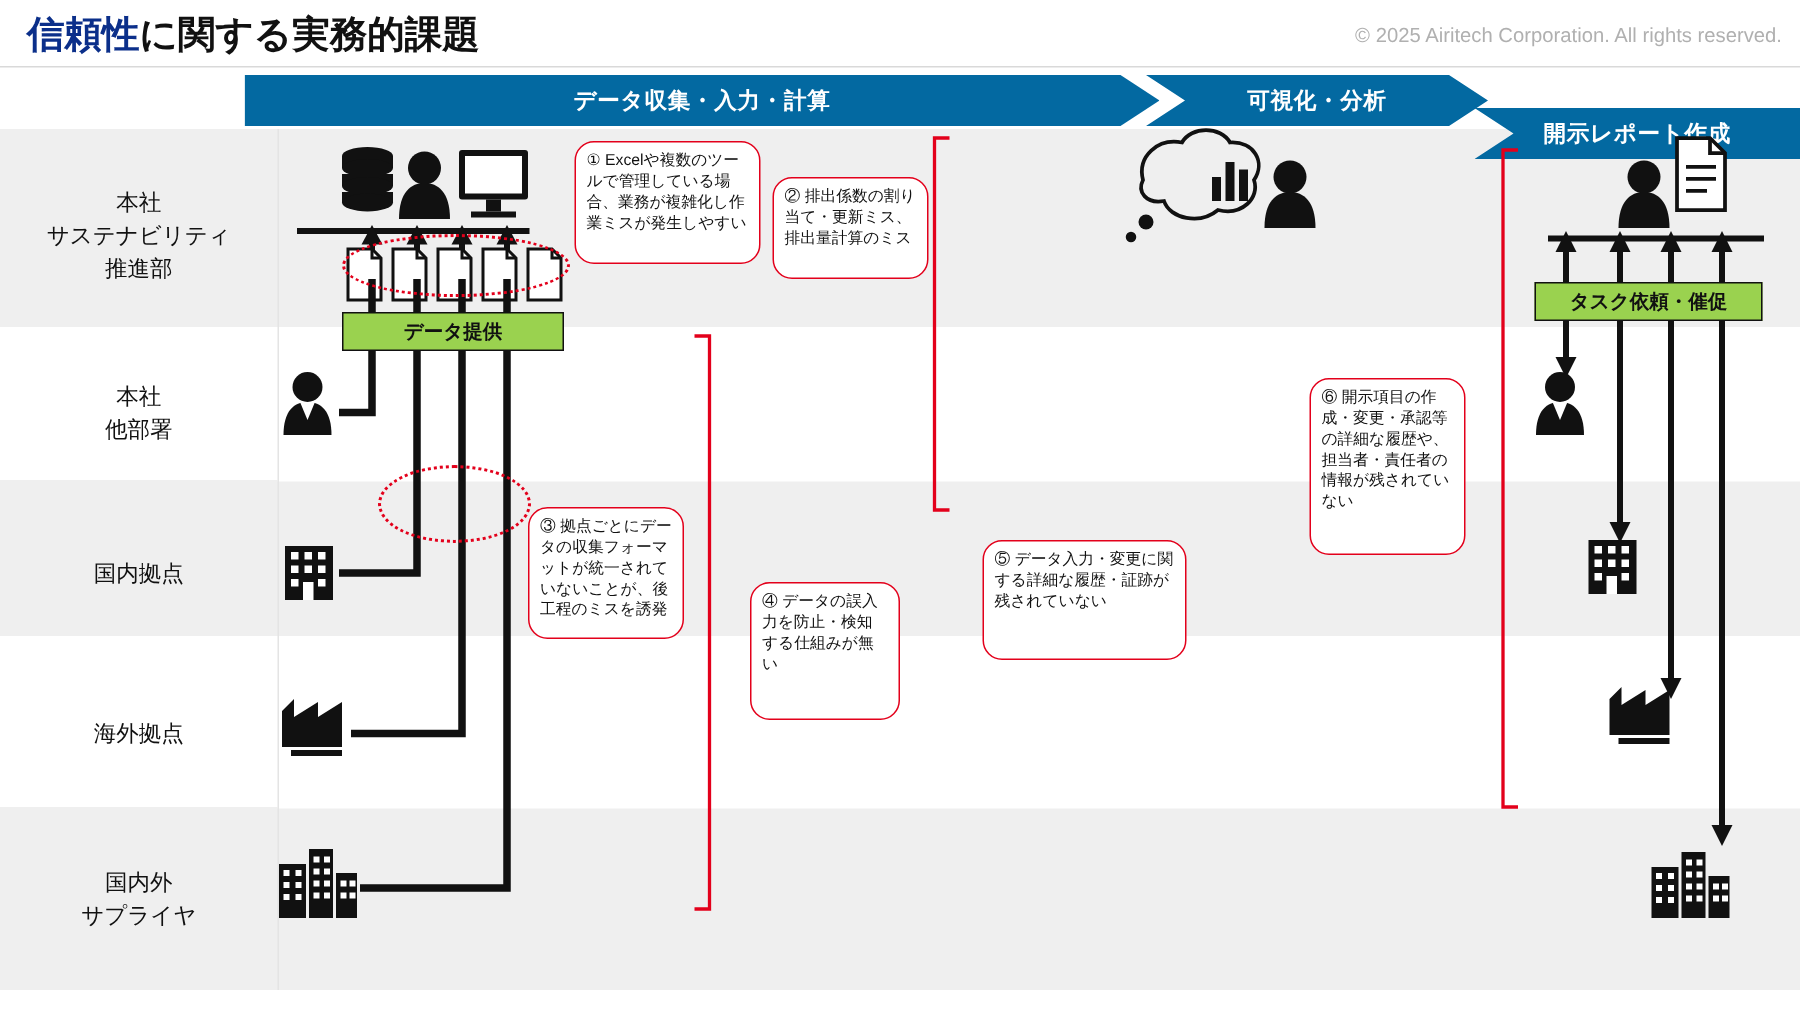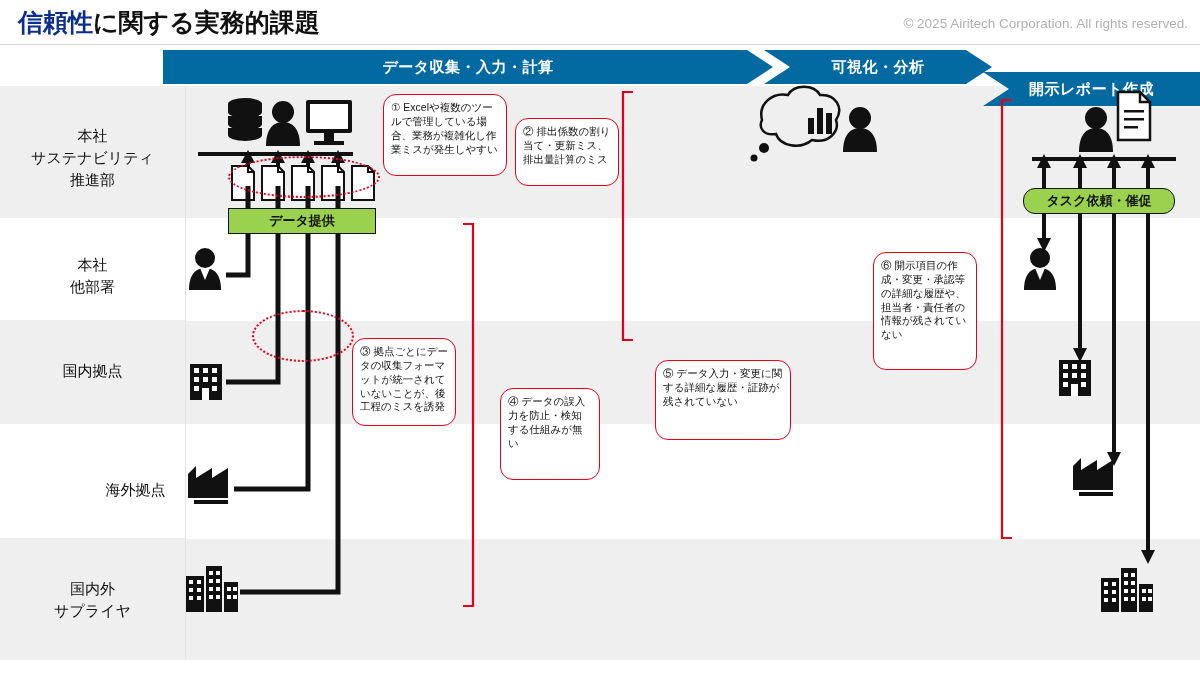--- a/index.html
+++ b/index.html
@@ -173,22 +173,22 @@
   <div class="row-divider" style="top:320px;"></div>
   <div class="row-divider" style="top:424px;"></div>
   <div class="row-divider" style="top:538px;"></div>
   <div class="col-sep"></div>
 
   <div class="row-label" style="top:125px;white-space:pre-line;">本社
 サステナビリティ
 推進部</div>
   <div class="row-label" style="top:254px;white-space:pre-line;">本社
 他部署</div>
-  <div class="row-label" style="top:360px;white-space:pre-line;">国内拠点</div>
-  <div class="row-label" style="top:479px;white-space:pre-line;padding-left:43px;">海外拠点</div>
+  <div class="row-label" style="top:372px;white-space:pre-line;">国内拠点</div>
+  <div class="row-label" style="top:479px;white-space:pre-line;">海外拠点</div>
   <div class="row-label" style="top:578px;white-space:pre-line;text-align:center;">国内外
 サプライヤ</div>
 
   <div class="chev c1">
       <span>データ収集・入力・計算</span>
     </div>
   <div class="chev c2">
       <span>可視化・分析</span>
     </div>
   <div class="chev c3">
@@ -433,21 +433,21 @@
       <path d="M1012,100 H1002 V538 H1012"></path>
     </g>
   </svg>
 
   <div class="dotted-ellipse" style="left:228px;top:156px;width:148px;height:38px;"></div>
   <div class="dotted-ellipse" style="left:252px;top:310px;width:98px;height:48px;"></div>
 
   <div class="green-tag" style="left:228px;top:208px;width:146px;height:24px;">
     <span>データ提供</span>
   </div>
-  <div class="green-tag" style="left:1023px;top:188px;width:150px;height:24px;border-radius:12px;">
+  <div class="green-tag" style="left:1023px;top:188px;width:150px;height:24px;">
     <span>タスク依頼・催促</span>
   </div>
 
   <div class="callout" style="left:383px;top:94px;width:124px;height:82px;">
     <span>① Excelや複数のツールで管理している場合、業務が複雑化し作業ミスが発生しやすい</span>
   </div>
   <div class="callout" style="left:515px;top:118px;width:104px;height:68px;">
     <span>② 排出係数の割り当て・更新ミス、排出量計算のミス</span>
   </div>
   <div class="callout" style="left:352px;top:338px;width:104px;height:88px;">

